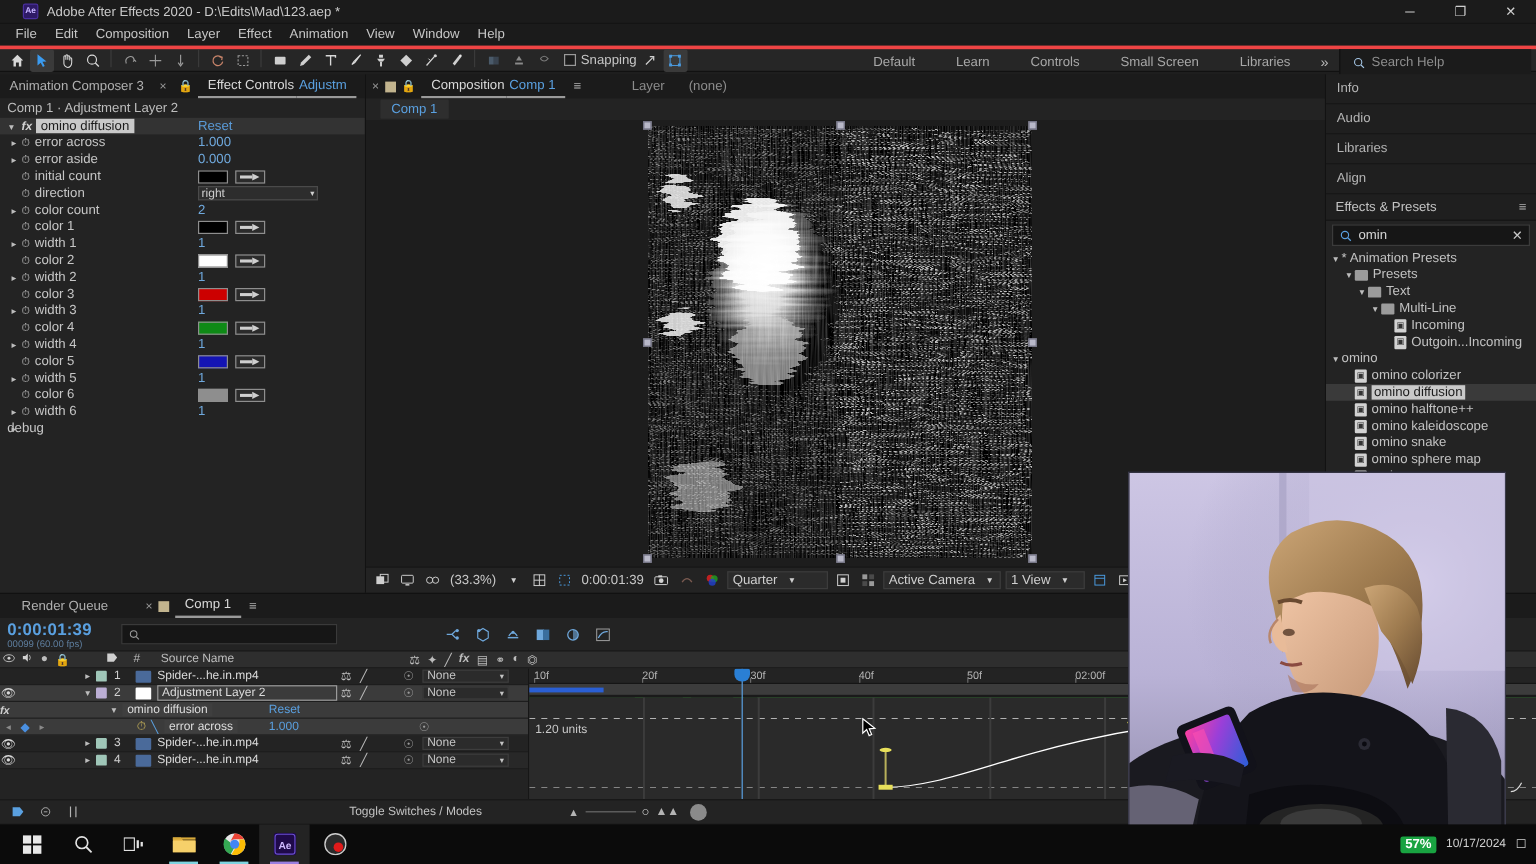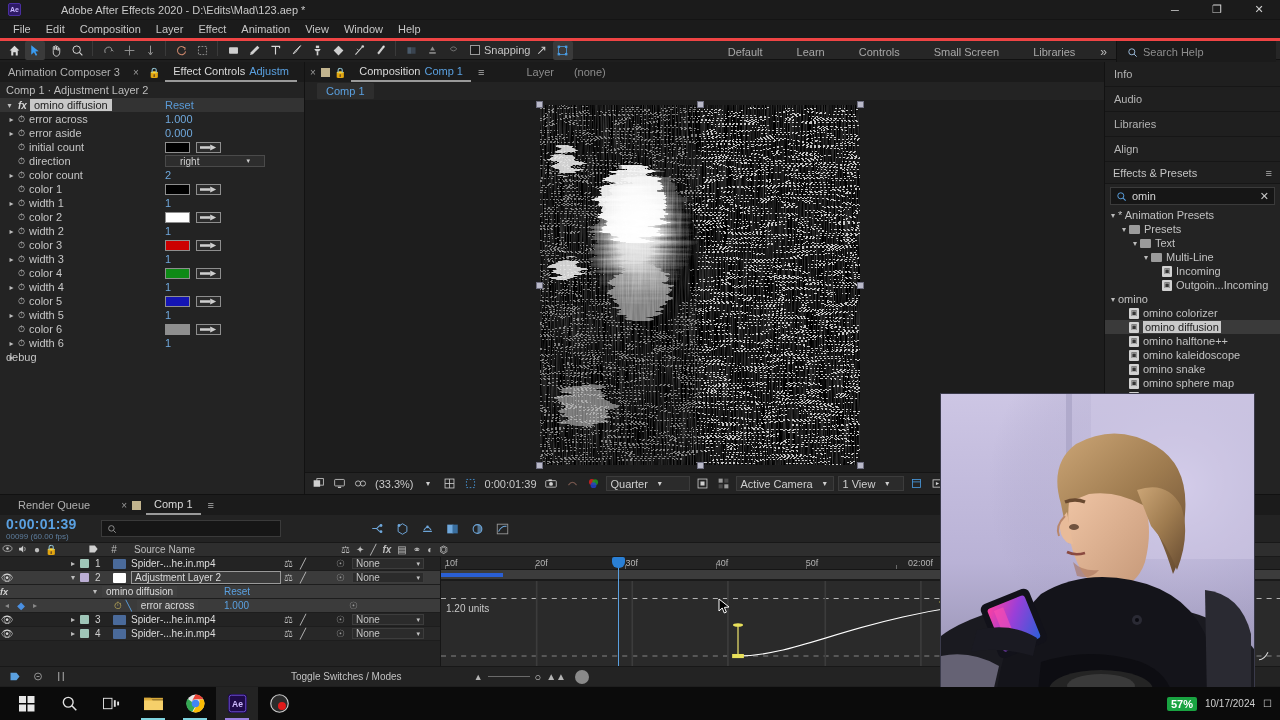--- a/index.html
+++ b/index.html
@@ -2,21 +2,21 @@
 <html><head>
 <meta charset="utf-8">
 <style>
   * { box-sizing: border-box; margin:0; padding:0; }
   html,body { width:1280px; height:720px; overflow:hidden; background:#1e1e1e;
     font-family:"Liberation Sans", sans-serif; color:#c8c8c8; font-size:11px; }
   #app { position:relative; width:1280px; height:720px; }
 
   
   .titlebar { height:20px; background:#1b1b1b; display:flex; align-items:center;
-    padding-left:8px; border-bottom:1px solid #141414;gap:33px; }
+    padding-left:19px; border-bottom:1px solid #141414; }
   .ae-logo { width:13px; height:13px; background:#2e1a66; border:1px solid #4a2fa0;
     border-radius:2px; color:#c6b4ff; font-size:7px; font-weight:bold;
     display:flex; align-items:center; justify-content:center; margin-right:7px; }
   .title-text { font-size:11px; color:#c9c9c9; }
   .win-btns { margin-left:auto; display:flex; height:20px; }
   .win-btn { width:42px; height:20px; display:flex; align-items:center;
     justify-content:center; color:#cfcfcf; font-size:11px; }
 
   
   .menubar { height:18px; background:#1b1b1b; display:flex; align-items:center;
@@ -68,21 +68,21 @@
   .prow .tw { color:#c3c3c3; margin-right:4px; font-size:9px; }
   .prow .pname { color:#c6c6c6; }
   .pval { position:absolute; left:165px; color:#6fa8dc; font-size:11px; }
   .colswatch { position:absolute; left:165px; width:25px; height:11px;
     border:1px solid #8e8e8e; }
   .eyedrop { position:absolute; left:196px; width:25px; height:11px;
     border:1px solid #8e8e8e; background:#2b2b2b; display:flex;
     align-items:center; justify-content:center; }
   .dropdown { position:absolute; left:165px; width:100px; height:12px;
     background:#2d2d2d; border:1px solid #4a4a4a; font-size:10px; color:#cfcfcf;
-    display:flex; align-items:center; justify-content:space-between; padding:0 14px; }
+    display:flex; align-items:center; justify-content:space-between; padding:0 2px; }
 
   
   .comp-panel { flex:1; background:#1d1d1d; display:flex; flex-direction:column;
     border-right:1px solid #121212; }
   .comp-tabs { height:20px; background:#1b1b1b; display:flex; align-items:center; }
   .comp-subtab { height:18px; background:#232323; display:flex; align-items:center;
     padding-left:12px; }
   .subtab-chip { background:#2e2e2e; color:#5aa0e0; font-size:11px; padding:2px 9px;
     border-radius:1px; }
   .comp-view { flex:1; position:relative; background:#1d1d1d; overflow:hidden; }
@@ -993,21 +993,21 @@
             <div class="rtick" style="left: 4px;">10f</div>
             <div class="rmark" style="left: 4px;"></div>
             <div class="rtick" style="left: 94.2151px;">20f</div>
             <div class="rmark" style="left: 94.2151px;"></div>
             <div class="rtick" style="left: 184.43px;">30f</div>
             <div class="rmark" style="left: 184.43px;"></div>
             <div class="rtick" style="left: 274.645px;">40f</div>
             <div class="rmark" style="left: 274.645px;"></div>
             <div class="rtick" style="left: 364.86px;">50f</div>
             <div class="rmark" style="left: 364.86px;"></div>
-            <div class="rtick" style="left: 455.075px; margin-left: 12px;">02:00f</div>
+            <div class="rtick" style="left: 455.075px;">02:00f</div>
             <div class="rmark" style="left: 455.075px;"></div>
             <div class="rtick" style="left: 545.29px;">10f</div>
             <div class="rmark" style="left: 545.29px;"></div>
             <div class="rtick" style="left: 635.505px;">20f</div>
             <div class="rmark" style="left: 635.505px;"></div>
             <div class="rtick" style="left: 725.72px;">30f</div>
             <div class="rmark" style="left: 725.72px;"></div>
           </div>
         <div class="workbar">
           <div style="position:absolute;left:0;top:3px;width:62px;height:4px;background:#2a5fd4"></div>

